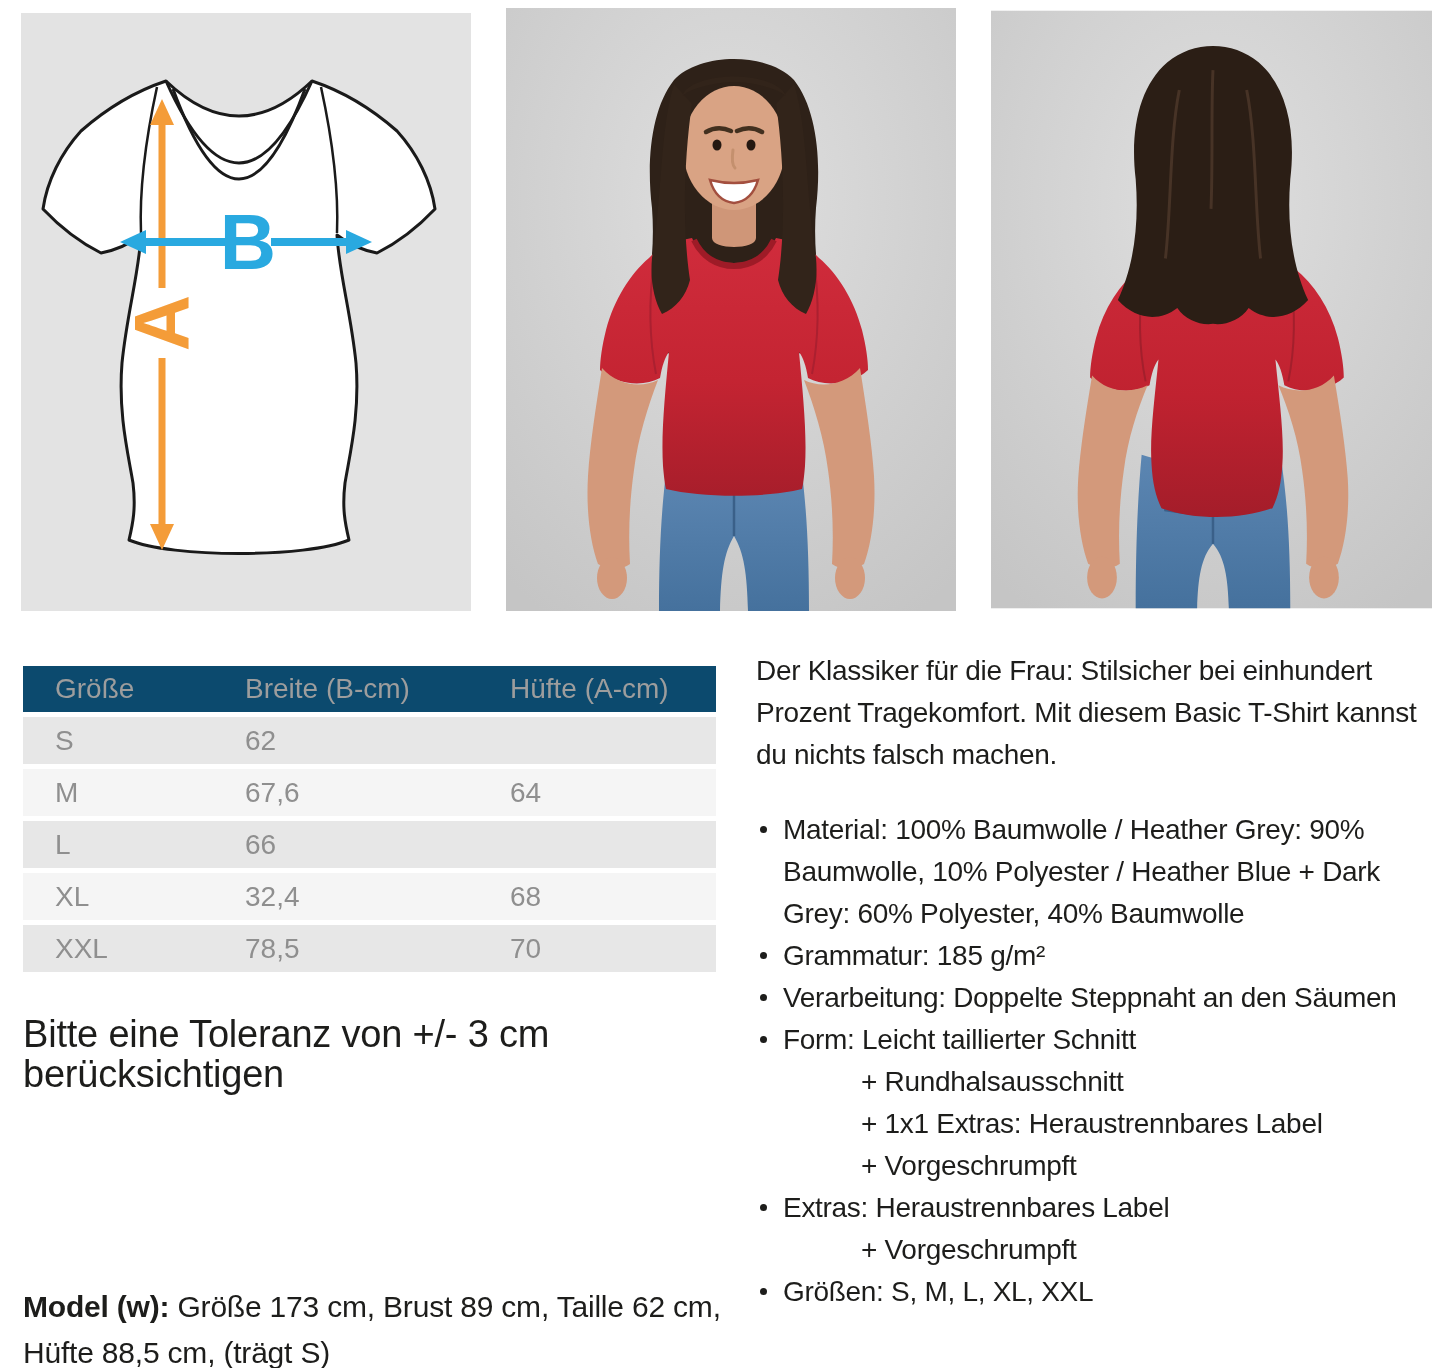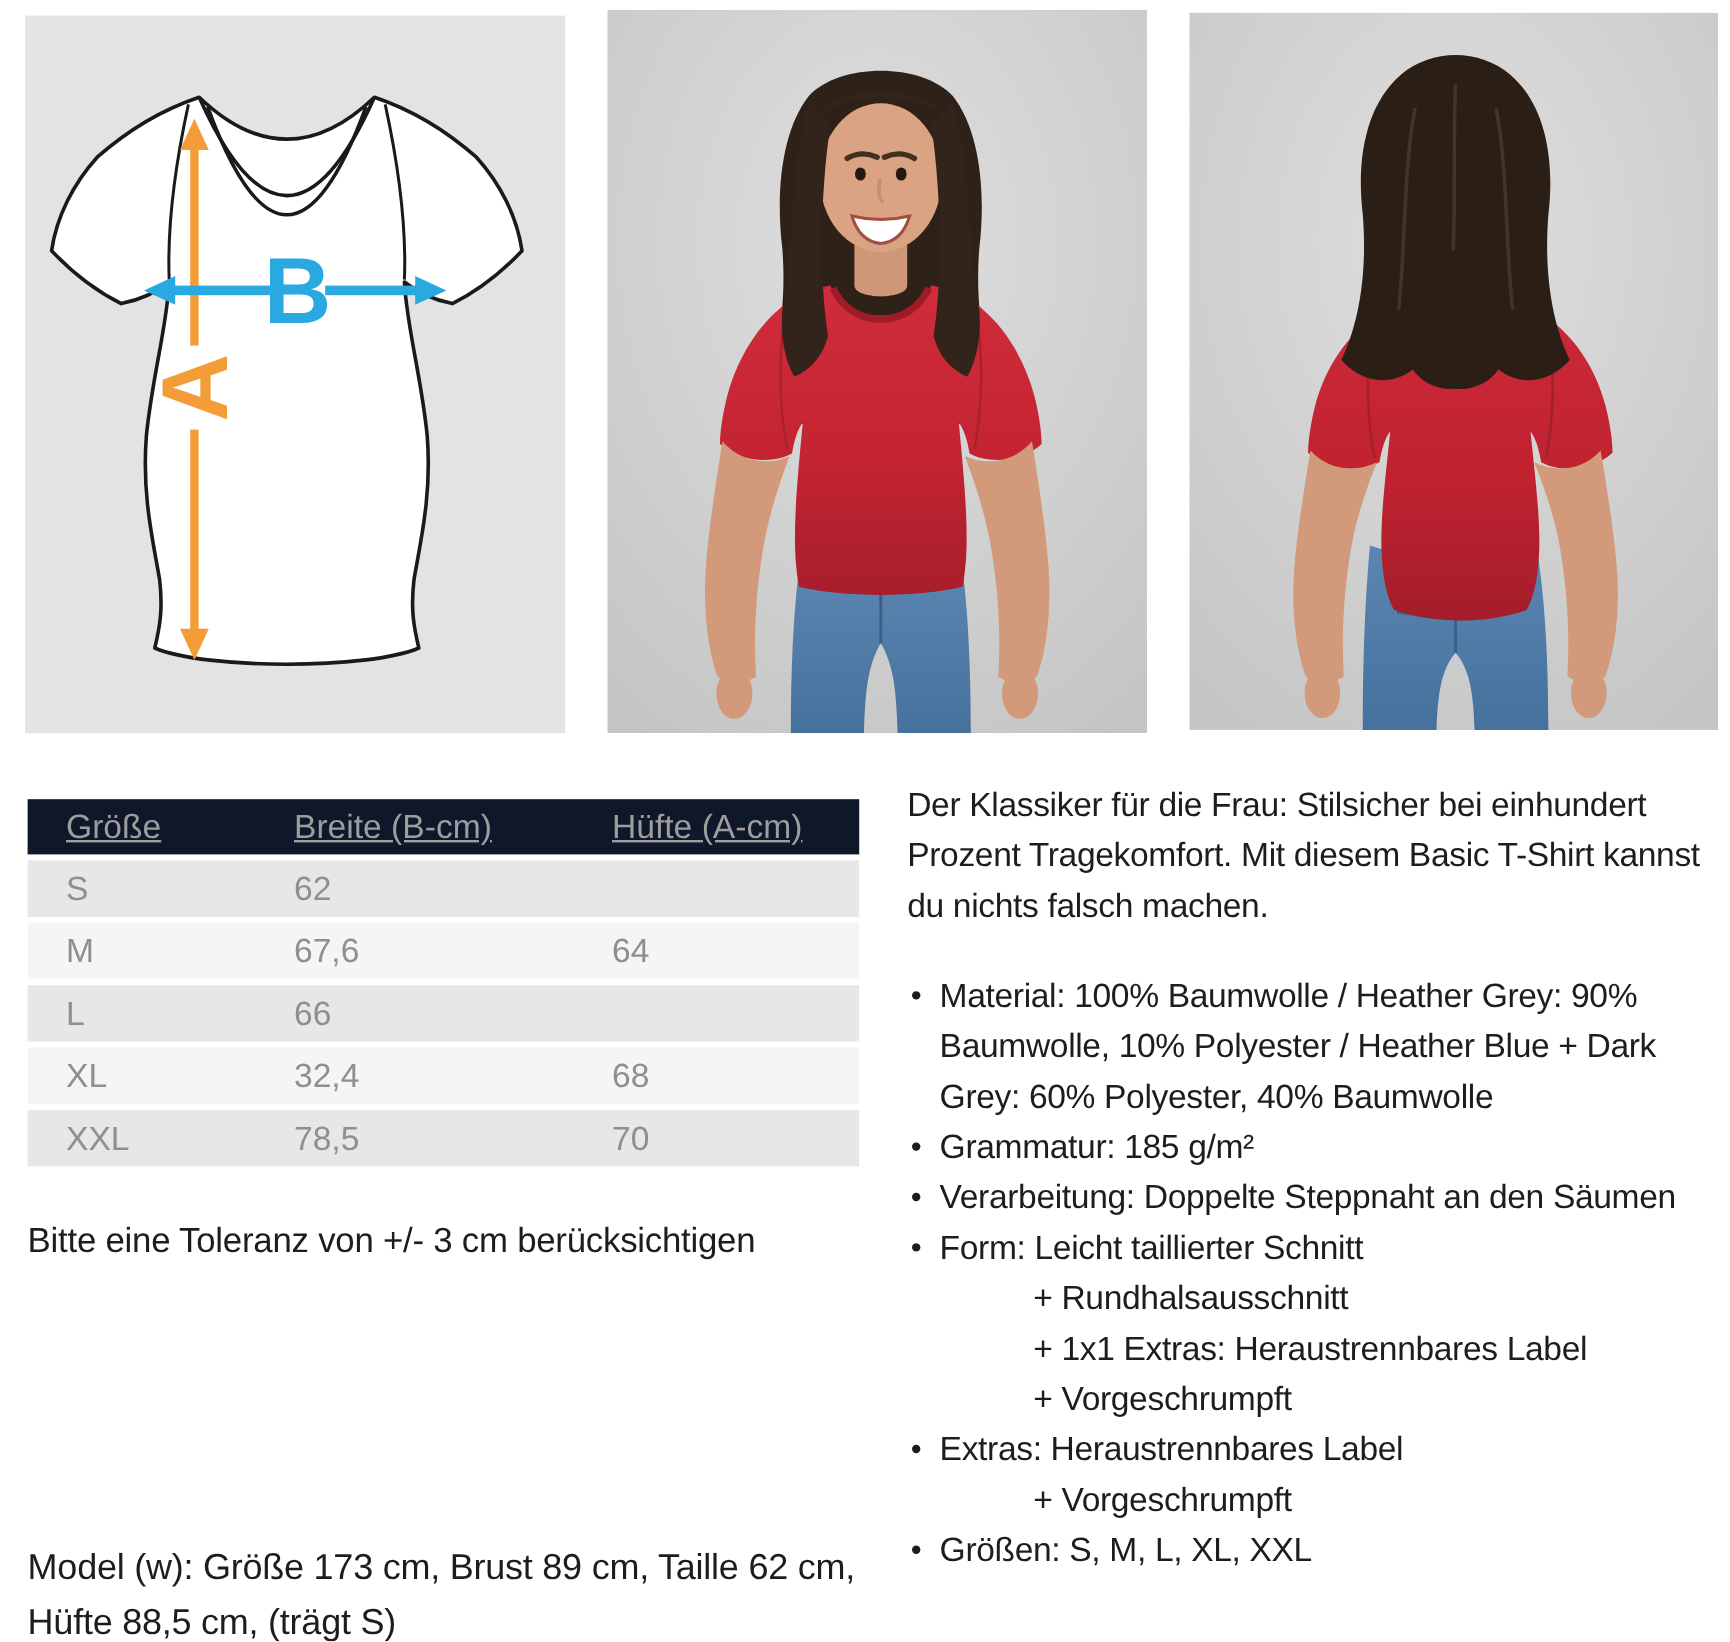--- a/index.html
+++ b/index.html
@@ -9,29 +9,29 @@
   
   .panel{position:absolute;overflow:hidden;}
   #diagram-panel{left:21px;top:13px;width:450px;height:598px;background:#e3e3e3;}
   #front-panel{left:506px;top:8px;width:450px;height:603px;}
   #back-panel{left:991px;top:8px;width:441px;height:603px;}
   .panel svg{display:block;width:100%;height:100%;}
 
   
   #size-table{position:absolute;left:23px;top:666px;width:693px;font-size:28px;}
   .trow{display:grid;grid-template-columns:190px 265px 1fr;align-items:center;height:47px;margin-bottom:5px;color:#8f8f8f;}
-  .trow.head{height:46px;background:#0f172a;color:#9d9d9d;text-decoration:underline;}
+  .trow.head{height:46px;background:#0c4a6e;color:#9d9d9d;}
   .trow.odd{background:#e7e7e7;}
   .trow.even{background:#f5f5f5;}
   .tcell{padding-left:32px;white-space:nowrap;}
 
-  #tolerance-note{position:absolute;left:23px;top:1014px;width:700px;font-size:29px;line-height:40px;letter-spacing:-0.2px;}
+  #tolerance-note{position:absolute;left:23px;top:1014px;width:700px;font-size:38px;line-height:40px;letter-spacing:-0.2px;}
 
   #model-info{position:absolute;left:23px;top:1284px;width:700px;font-size:30px;line-height:46px;letter-spacing:-0.2px;}
-  #model-info .lbl{font-weight:normal;margin-top:32px;}
+  #model-info .lbl{font-weight:bold;margin-top:32px;}
 
   
   #description{position:absolute;left:756px;top:650px;width:690px;font-size:28px;line-height:42px;letter-spacing:-0.3px;}
   #description .intro{margin:0;}
   #description ul{list-style:none;margin:33px 0 0 0;padding:0;}
   #description li{position:relative;padding-left:27px;}
   #description li::before{content:"";position:absolute;left:4px;top:17px;width:7px;height:7px;border-radius:50%;background:#1d1d1b;}
   #description .sub{margin-left:78px;}
 </style>
 </head>

